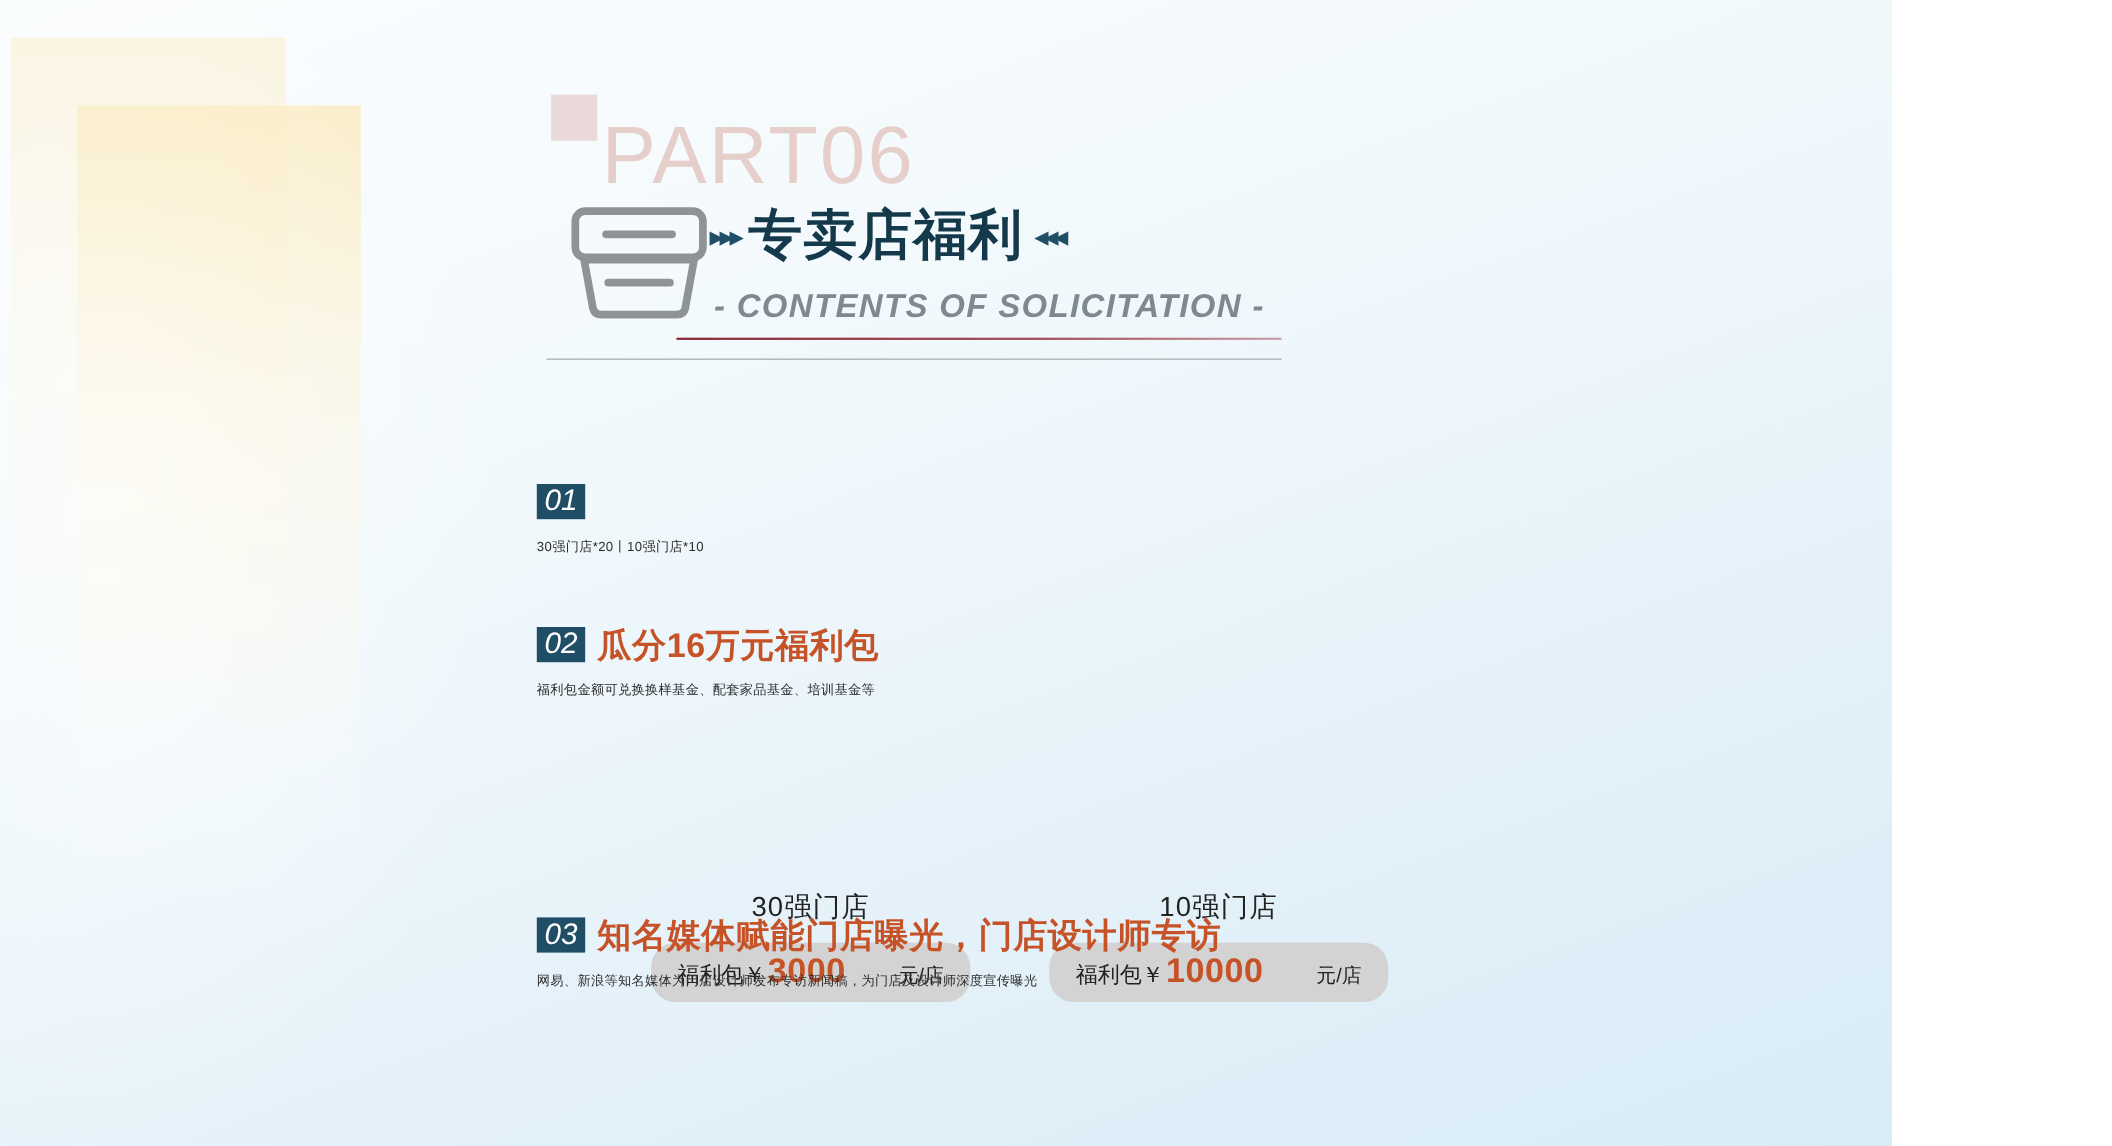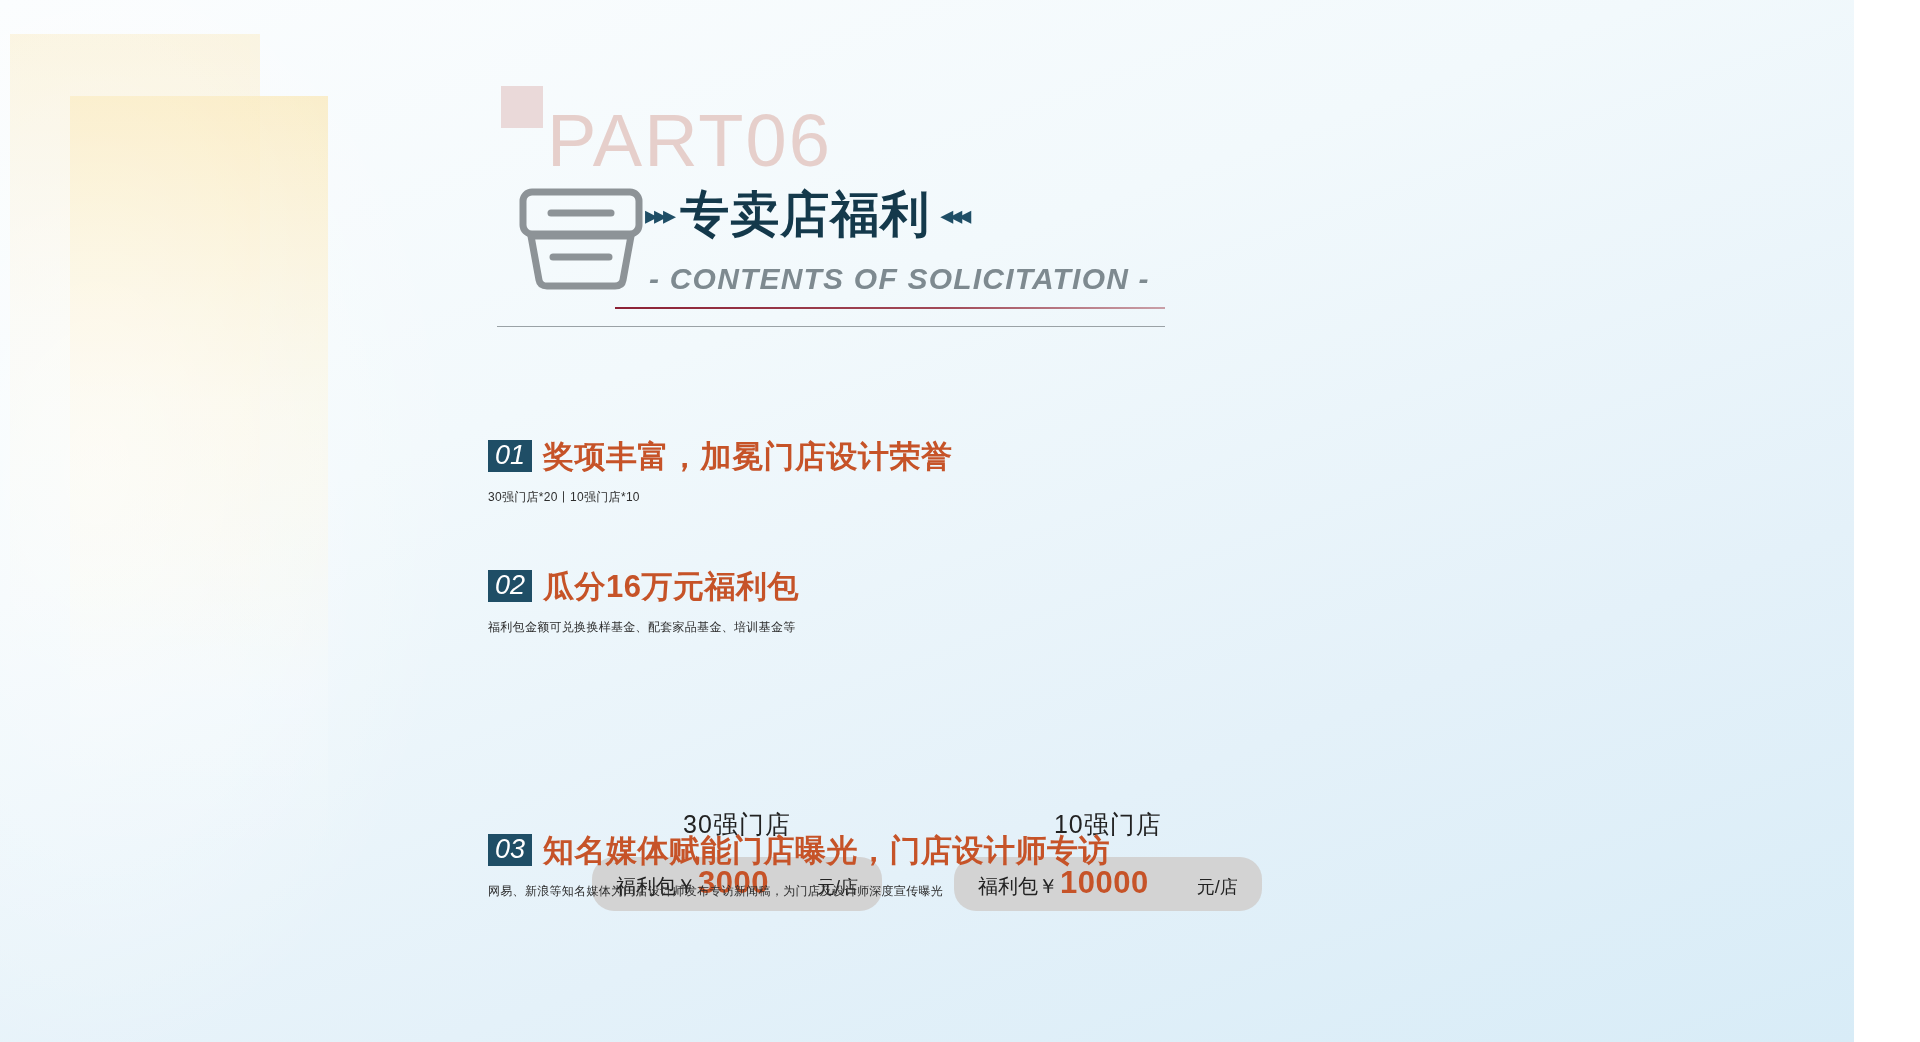--- a/index.html
+++ b/index.html
@@ -9,21 +9,21 @@
   body {
     width: 1920px;
     height: 1042px;
     overflow: hidden;
     font-family: "Liberation Sans", sans-serif;
     background: #ffffff;
   }
 
   #slide {
     position: relative;
-    width: 1854px;
+    width: 1720px;
     height: 1042px;
     background: linear-gradient(160deg, #fbfdfe 0%, #f2f9fc 35%, #e4f1f9 70%, #d8ecf7 100%);
     overflow: hidden;
   }
 
   
   .deco-rect-outline {
     position: absolute;
     left: 10px;
     top: 34px;
@@ -261,21 +261,20 @@
     <div class="sub-title">- CONTENTS OF SOLICITATION -</div>
     <div class="rule-top"></div>
     <div class="rule-bottom"></div>
   </div>
 
   <div class="content">
 
     <div class="item item1">
       <div class="item-head">
         <span class="num-badge">01</span>
-        <span class="item-title">奖项丰富，加冕门店设计荣誉</span>
       </div>
       <div class="item-desc">30强门店*20丨10强门店*10</div>
     </div>
 
     <div class="item item2">
       <div class="item-head">
         <span class="num-badge">02</span>
         <span class="item-title">瓜分16万元福利包</span>
       </div>
       <div class="item-desc">福利包金额可兑换换样基金、配套家品基金、培训基金等</div>

